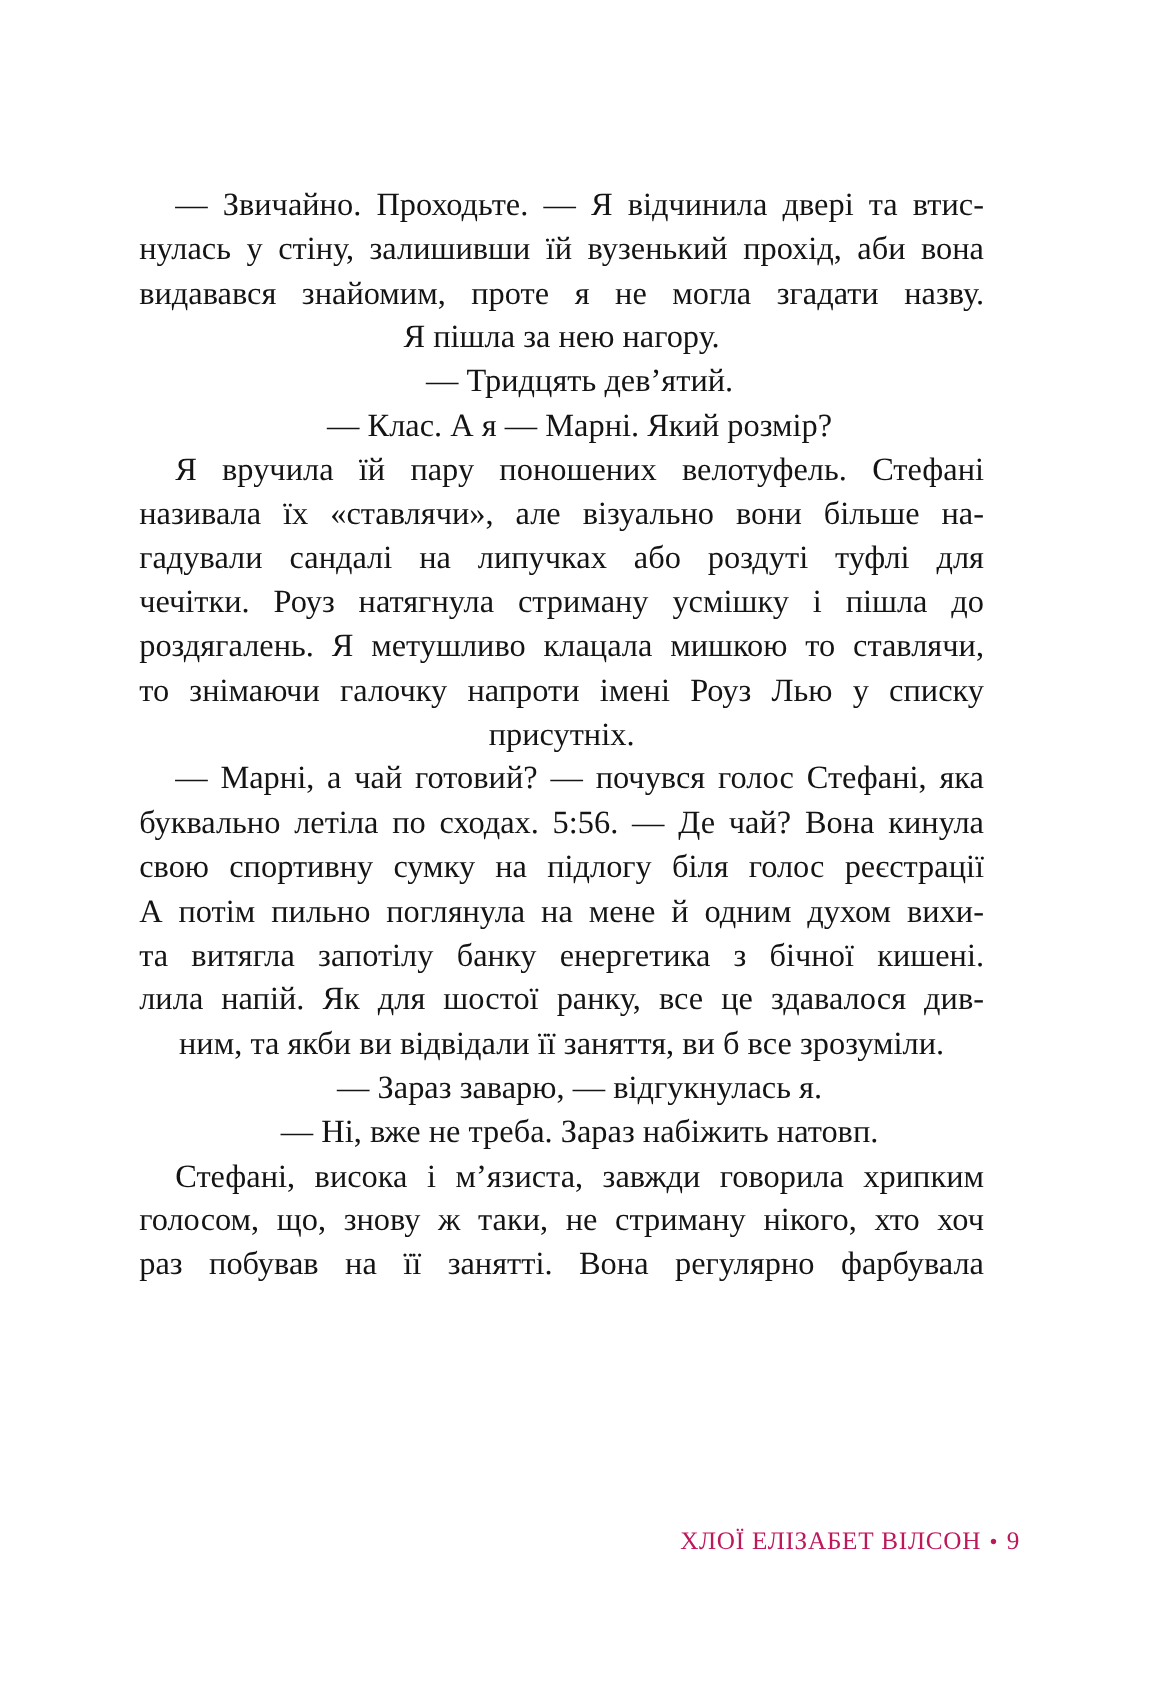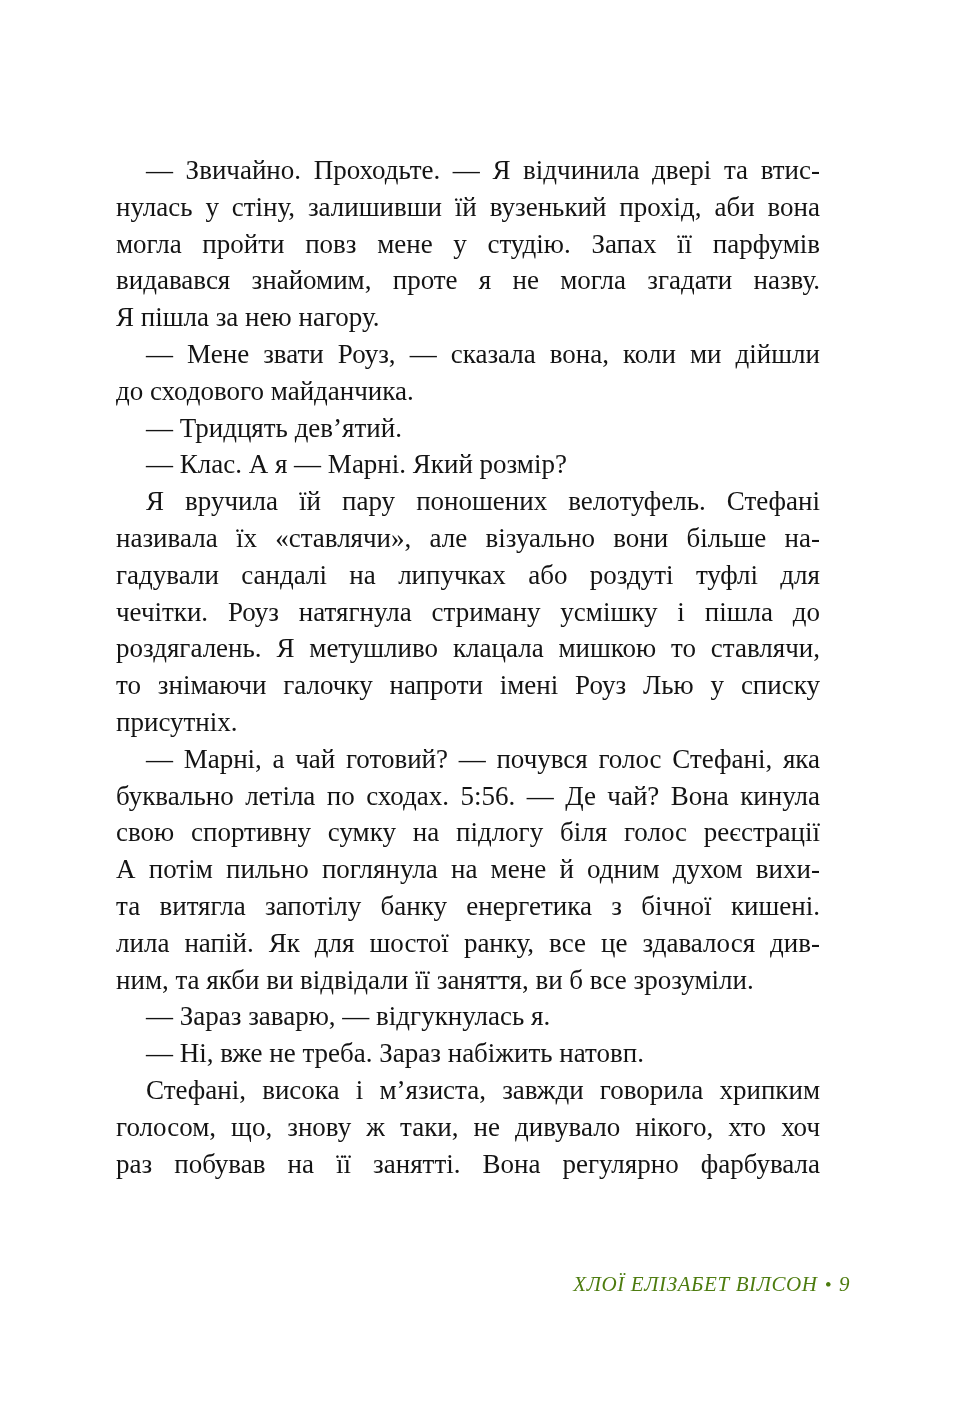--- a/index.html
+++ b/index.html
@@ -19,61 +19,55 @@
   .text-block {
     position: absolute;
     left: 116px;
     top: 152px;
     width: 704px;
   }
   .line {
     font-size: 27px;
     line-height: 36.8px;
     height: 36.8px;
-    text-align: left;
+    text-align: center;
     white-space: normal;
     overflow: visible;
   }
   .line.indent {
     text-indent: 30px;
   }
   .line.just {
     text-align: justify;
     text-align-last: justify;
   }
   .running-footer {
     position: absolute;
     top: 1272px;
     right: 114px;
     font-size: 21px;
     letter-spacing: 0.6px;
-    color: #4d7c0f;
+    color: #be185d;
     white-space: nowrap;
-    font-style: italic;
   }
   .running-footer .sep {
     margin: 0 7px;
     font-size: 19px;
   }
 </style>
 </head>
 <body>
 
 <main class="page" style="background: rgb(255, 255, 255); color: rgb(20, 20, 20);">
   <section class="text-block" id="text-block">
       <div>
         <div class="line indent just">— Звичайно. Проходьте. — Я відчинила двері та втис-</div>
         <div class="line just">нулась у стіну, залишивши їй вузенький прохід, аби вона</div>
-        <div class="line just">могла пройти повз мене у студію. Запах її парфумів</div>
         <div class="line just">видавався знайомим, проте я не могла згадати назву.</div>
         <div class="line">Я пішла за нею нагору.</div>
-      </div>
-      <div>
-        <div class="line indent just">— Мене звати Роуз, — сказала вона, коли ми дійшли</div>
-        <div class="line">до сходового майданчика.</div>
       </div>
       <div>
         <div class="line indent">— Тридцять дев’ятий.</div>
       </div>
       <div>
         <div class="line indent">— Клас. А я — Марні. Який розмір?</div>
       </div>
       <div>
         <div class="line indent just">Я вручила їй пару поношених велотуфель. Стефані</div>
         <div class="line just">називала їх «ставлячи», але візуально вони більше на-</div>
@@ -93,20 +87,20 @@
         <div class="line">ним, та якби ви відвідали її заняття, ви б все зрозуміли.</div>
       </div>
       <div>
         <div class="line indent">— Зараз заварю, — відгукнулась я.</div>
       </div>
       <div>
         <div class="line indent">— Ні, вже не треба. Зараз набіжить натовп.</div>
       </div>
       <div>
         <div class="line indent just">Стефані, висока і м’язиста, завжди говорила хрипким</div>
-        <div class="line just">голосом, що, знову ж таки, не дивувало нікого, хто хоч</div>
+        <div class="line just">голосом, що, знову ж таки, не стриману нікого, хто хоч</div>
         <div class="line just">раз побував на її занятті. Вона регулярно фарбувала</div>
       </div>
     </section>
   <footer class="running-footer">
     <span>ХЛОЇ ЕЛІЗАБЕТ ВІЛСОН</span><span class="sep">•</span><span>9</span>
   </footer>
 </main>
 
 </body></html>

